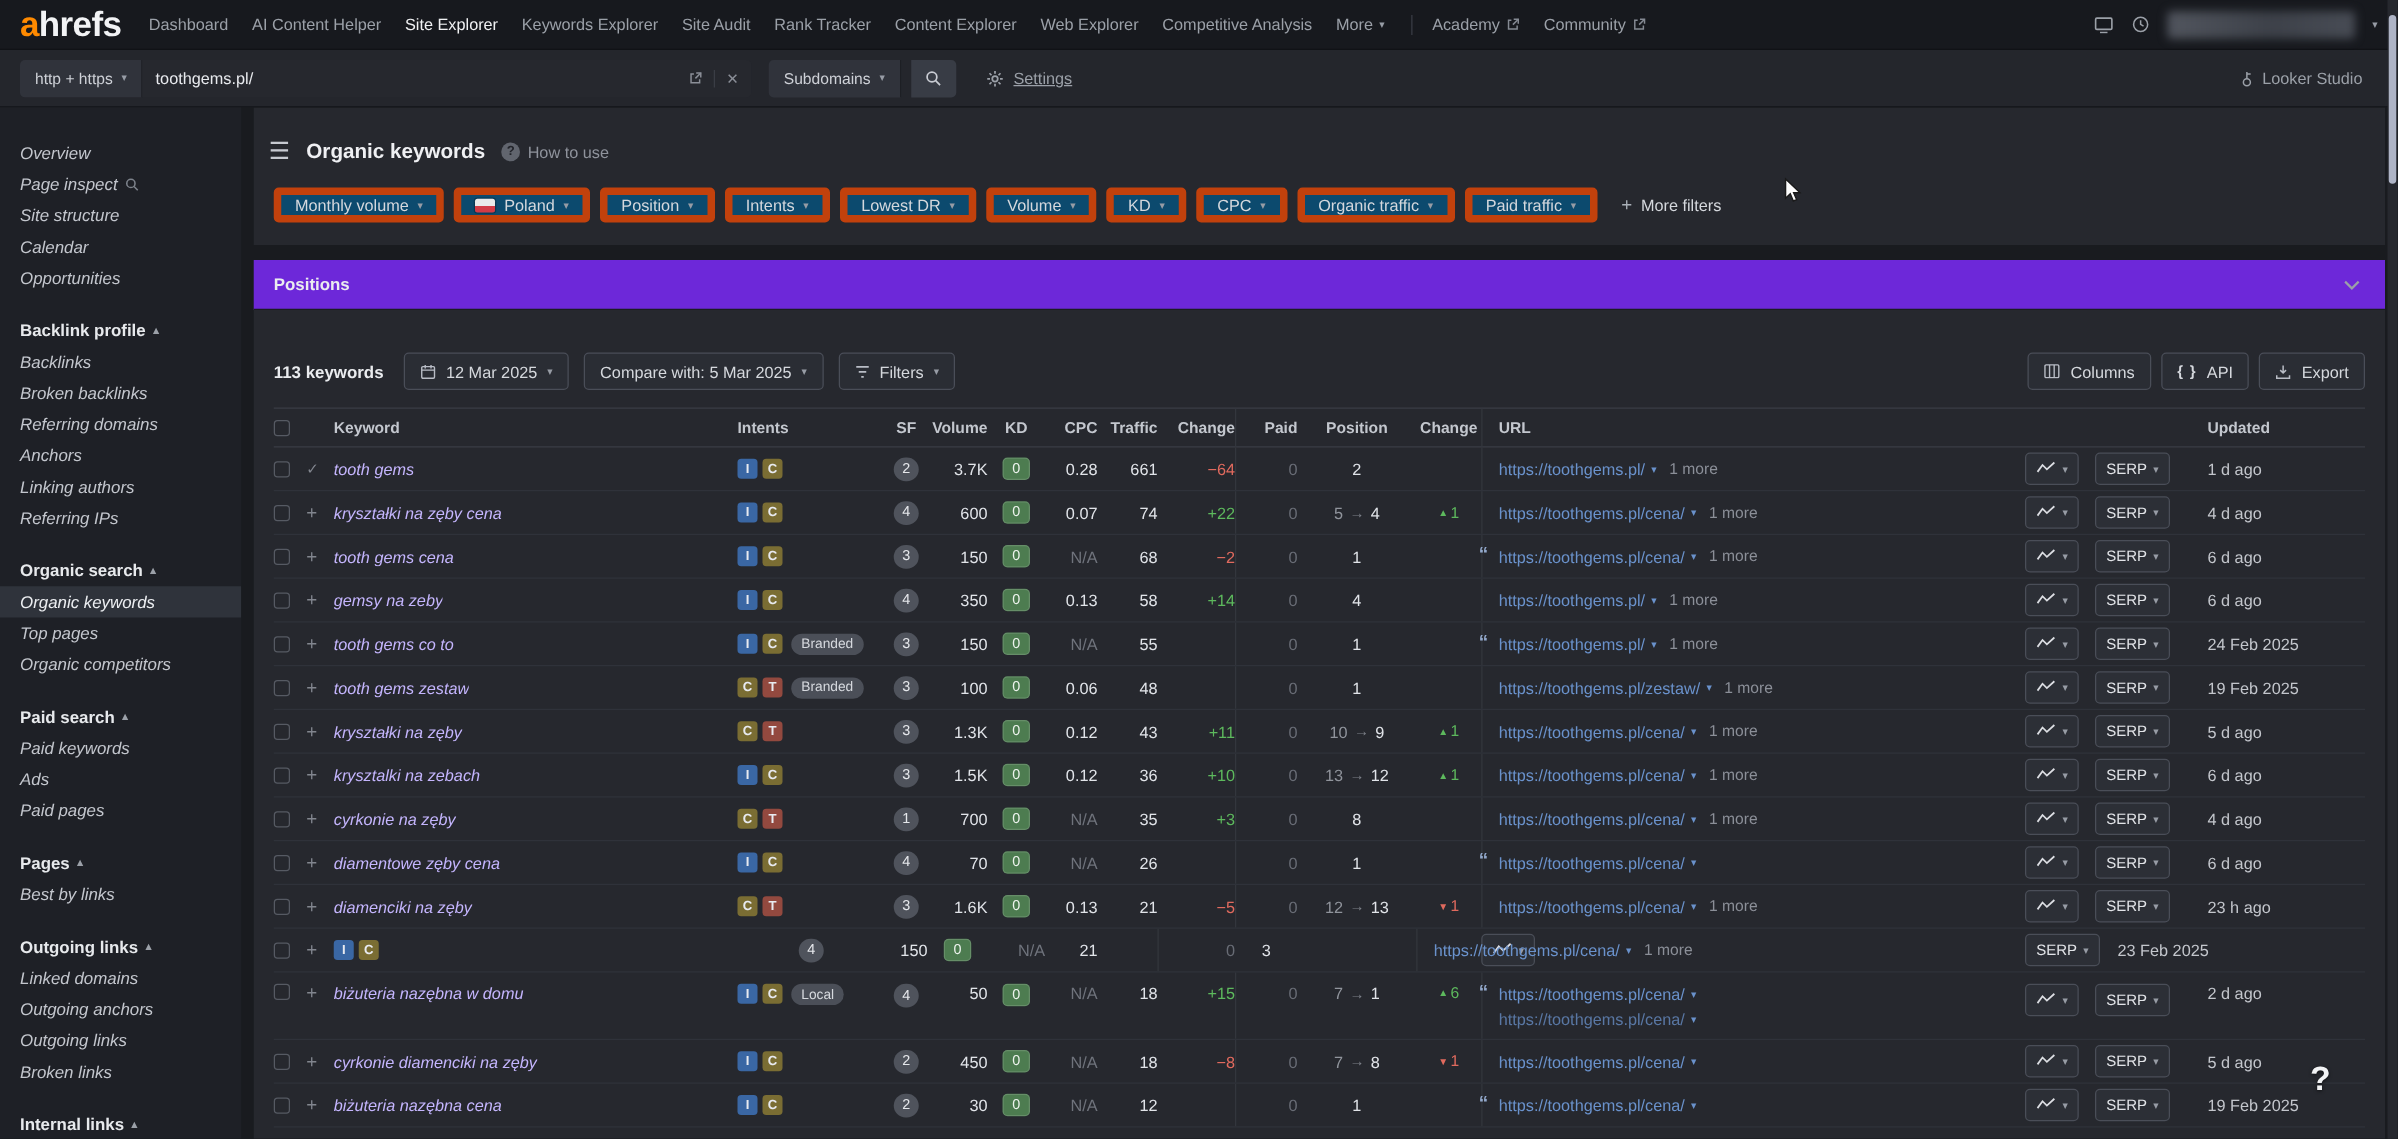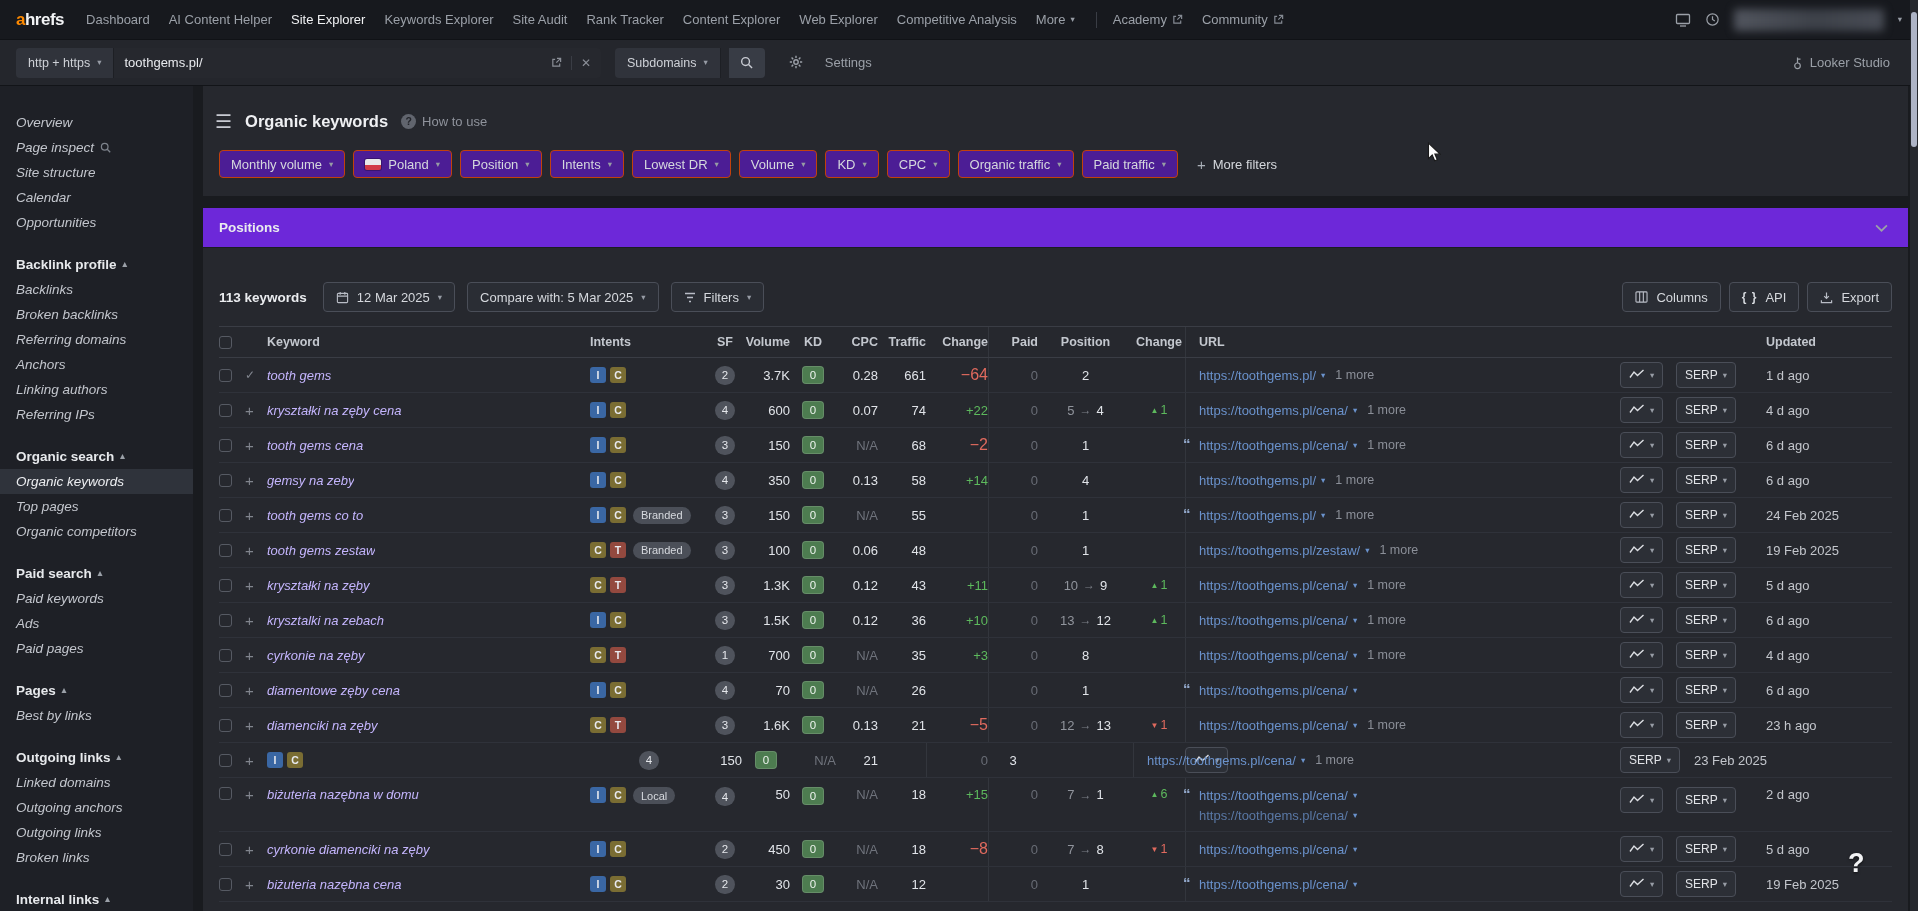--- a/index.html
+++ b/index.html
@@ -4,21 +4,21 @@
 <style>
   * { margin:0; padding:0; box-sizing:border-box; }
   html,body { width:1918px; height:911px; overflow:hidden; background:#191b1f;
     font-family:"Liberation Sans", sans-serif; color:#c7cad1; }
   button { font-family:inherit; cursor:pointer; }
   a { text-decoration:none; cursor:pointer; }
 
   
   .topnav { height:40px; background:#17191e; display:flex; align-items:center;
     padding:0 16px; border-bottom:1px solid #101216; }
-  .logo { font-size:17px; font-weight:700; letter-spacing:-0.5px; margin-right:22px; cursor:pointer; }
+  .logo { font-size:28px; font-weight:700; letter-spacing:-0.5px; margin-right:22px; cursor:pointer; }
   .logo-a { color:#ff8a00; }
   .logo-rest { color:#f2f3f5; }
   .nav-items { display:flex; align-items:center; }
   .nav-item { display:flex; align-items:center; gap:5px; font-size:13px; color:#9ba0a8;
     margin-right:19px; cursor:pointer; white-space:nowrap; }
   .nav-item.active { color:#f0f1f3; }
   .nav-item .ext { color:#858a93; display:inline-flex; }
   .caret { font-size:8.5px; color:#979ca5; line-height:1; }
   .nav-divider { width:1px; height:16px; background:#3a3d45; margin:0 16px 0 2px; }
   .nav-right { margin-left:auto; display:flex; align-items:center; gap:14px; color:#9ba0a8; }
@@ -34,22 +34,22 @@
   .seg.proto { background:#30333b; padding:0 12px; border-right:1px solid #1d1f24; }
   .seg.input { background:#26282e; flex:1; padding:0 10px; justify-content:space-between; cursor:text; }
   .qtext { font-size:13px; color:#e8eaee; }
   .in-icons { display:flex; align-items:center; gap:9px; color:#8b8f98; }
   .icn { display:inline-flex; align-items:center; cursor:pointer; font-size:12px; }
   .vdiv { width:1px; height:14px; background:#3a3d45; }
   .seg.sub { background:#30333b; padding:0 12px; height:30px; border-radius:4px 0 0 4px;
     margin-left:6px; border-right:1px solid #1d1f24; }
   .seg.go { background:#383c45; width:36px; height:30px; justify-content:center;
     border-radius:0 4px 4px 0; color:#c9ccd3; }
-  .settings { display:flex; align-items:flex-start; gap:22px; background:none; border:none;
-    color:#9ba0a8; font-size:13px; margin-left:16px; }
+  .settings { display:flex; align-items:center; gap:8px; background:none; border:none;
+    color:#9ba0a8; font-size:13px; margin-left:16px;text-decoration:underline; }
   .looker { margin-left:auto; display:flex; align-items:flex-end; gap:7px; color:#9ba0a8;
     font-size:13px; cursor:pointer; padding-right:12px; }
 
   
   .workspace { display:flex; height:825px; }
   .sidebar { width:193px; background:#1e2026; padding-top:24px; flex-shrink:0; overflow:hidden; }
   .side-item { height:25px; display:flex; align-items:center; gap:6px; padding:0 16px;
     font-size:13.5px; color:#c3c6cd; cursor:pointer; white-space:nowrap;font-style:italic; }
   .side-item.active { background:#2f333b; color:#eceef1; }
   .side-item .sicon { color:#7d828b; display:inline-flex; }
@@ -61,21 +61,21 @@
   .headpanel { background:#26282e; padding-bottom:18px; }
   .page-head { display:flex; align-items:center; gap:13px; padding:16px 12px 0 12px; height:54px; }
   .burger { font-size:19px; color:#c7cad1; cursor:pointer; line-height:1; }
   .page-title { font-size:16.5px; font-weight:700; color:#eff0f3; }
   .howto { display:flex; align-items:center; gap:6px; color:#8f939c; font-size:13px; cursor:pointer; }
   .qmark { width:15px; height:15px; border-radius:50%; background:#61656e; color:#22242a;
     font-size:10.5px; font-weight:700; display:inline-flex; align-items:center; justify-content:center; }
 
   .filterbar { display:flex; align-items:center; gap:8px; padding:10px 16px 0 16px; }
   .fbtn { height:28px; display:flex; align-items:center; gap:7px; padding:0 11px;
-    background:#4c1d95; border:1px solid #c2410c; border-radius:4px; color:#d5d8dd; font-size:13px; }
+    background:#0c4a6e; border:6px solid #c2410c; border-radius:4px; color:#d5d8dd; font-size:13px; }
   .fbtn.ghost { background:none; border:none; }
   .fbtn .plus { color:#aab0b8; font-size:15px; font-weight:400; }
   .flag-pl { width:16px; height:11px; border-radius:2px; display:inline-block;
     background:linear-gradient(to bottom,#e9e9ea 50%,#d23b47 50%); box-shadow:0 0 0 1px rgba(0,0,0,.25); }
 
   
   .positions { background:#26282e; margin-top:12px; height:100%; }
   .positions-head { height:40px; background:#6d28d9; display:flex; align-items:center;
     justify-content:space-between; padding:0 20px 0 16px; border-bottom:1px solid #1b1d22; }
   .positions-title { font-size:13.5px; font-weight:700; color:#eaecef; }
@@ -117,21 +117,21 @@
   .tagpill { height:17px; padding:0 8px; border-radius:9px; background:#4b4f58; color:#d6d9de;
     font-size:11px; display:inline-flex; align-items:center; margin-left:3px; white-space:nowrap; }
   .sf { width:20px; height:19px; border-radius:10px; background:#4f535c; color:#e5e7eb;
     font-size:11.5px; display:inline-flex; align-items:center; justify-content:center; }
   .kd { min-width:22px; height:18px; padding:0 4px; border-radius:4px; background:#4d7c50;
     box-shadow:inset 0 0 0 1px rgba(255,255,255,.14); color:#edf3ed; font-size:11.5px;
     display:inline-flex; align-items:center; justify-content:center; }
   .val { color:#e1e4e9; font-size:13px; white-space:nowrap; }
   .na { color:#6f737c; font-size:13px; }
   .pos { color:#5db95d; font-size:13px; }
-  .neg { color:#e06a5e; font-size:16px; }
+  .neg { color:#e06a5e; font-size:13px; }
   .zero { color:#686c75; font-size:13px; }
   .posgrp { display:inline-flex; align-items:center; gap:5px; }
   .old { color:#90949c; font-size:13px; }
   .arr { color:#7c8089; font-size:12px; }
   .pc { display:inline-flex; align-items:center; gap:2px; font-size:12.5px; }
   .pc .tri { font-size:8px; }
   .pc.up { color:#5db95d; }
   .pc.down { color:#e06a5e; }
   .urlwrap { display:flex; flex-direction:column; gap:3px; min-width:0; }
   .urlline { position:relative; display:flex; align-items:center; line-height:17px; white-space:nowrap; }

